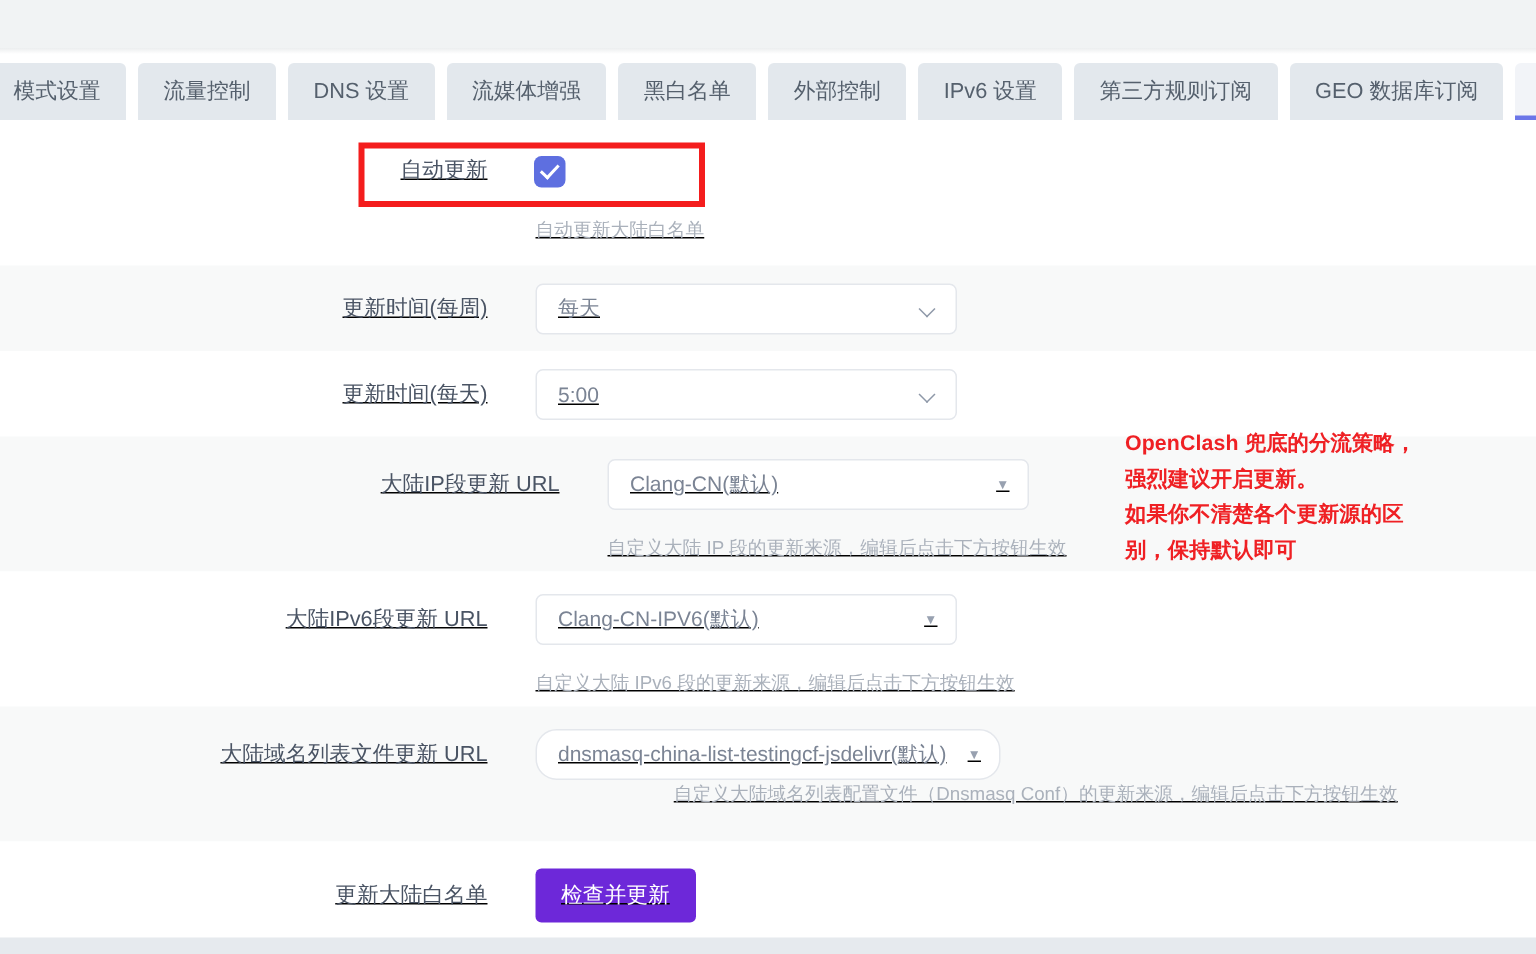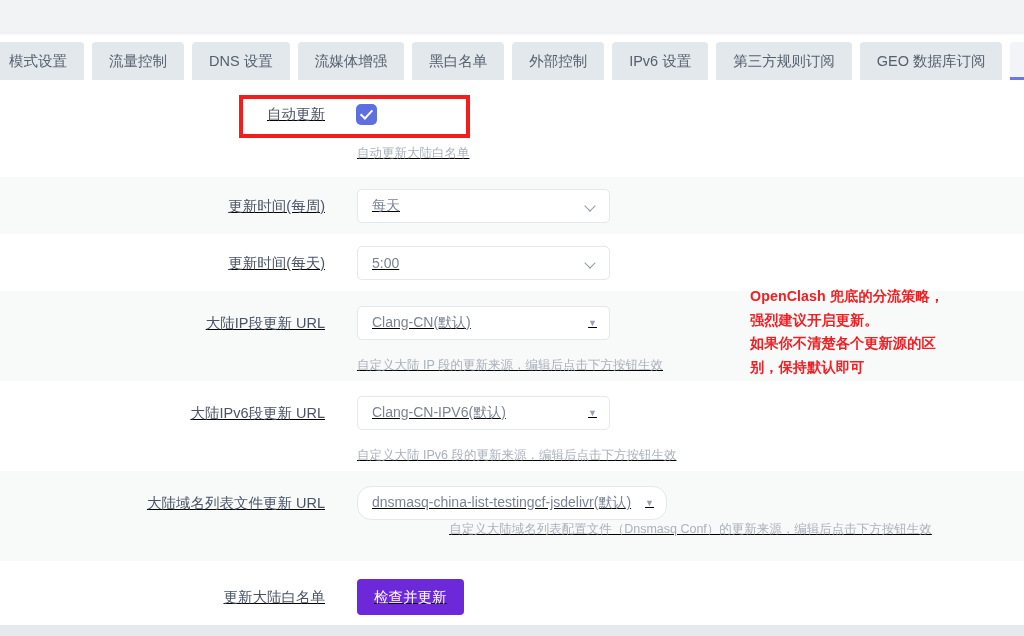--- a/index.html
+++ b/index.html
@@ -105,21 +105,21 @@
     height:34px;
     border:1px solid #e4e7ec;
     border-radius:5px;
     background:#fff;
     display:flex; align-items:center;
     font-size:14px;
     color:#7b8494;
     padding: 0 12px 0 14px;
     cursor:pointer;
   }
-  .sel.wide { width:253px; justify-content:space-between; }
+  .sel.wide { width:281px; justify-content:space-between; }
   .sel .chev {
     width:12px; height:12px; margin-left:10px;
     position:relative; flex:0 0 12px;
   }
   .sel .chev::before {
     content:"";
     position:absolute; left:1px; top:2px;
     width:7px; height:7px;
     border:solid #8e98a8; border-width:0 1.7px 1.7px 0;
     transform: rotate(45deg);
@@ -215,21 +215,21 @@
         <div class="label">更新时间(每天)</div>
         <div class="control">
           <div class="sel wide">
             <span>5:00</span>
             <span class="chev"></span>
           </div>
         </div>
       </div>
     </div>
 
-    <div class="row alt" style="height:90px; padding-top:15px;">
+    <div class="row alt" style="height:90px; padding-top:15px;padding-left:48px;">
       <div class="field">
         <div class="label">大陆IP段更新 URL</div>
         <div class="control">
           <div class="sel wide">
             <span>Clang-CN(默认)</span>
             <span class="tri">▼</span>
           </div>
         </div>
       </div>
       <div class="hint" style="margin-top:16px;">自定义大陆 IP 段的更新来源，编辑后点击下方按钮生效</div>

